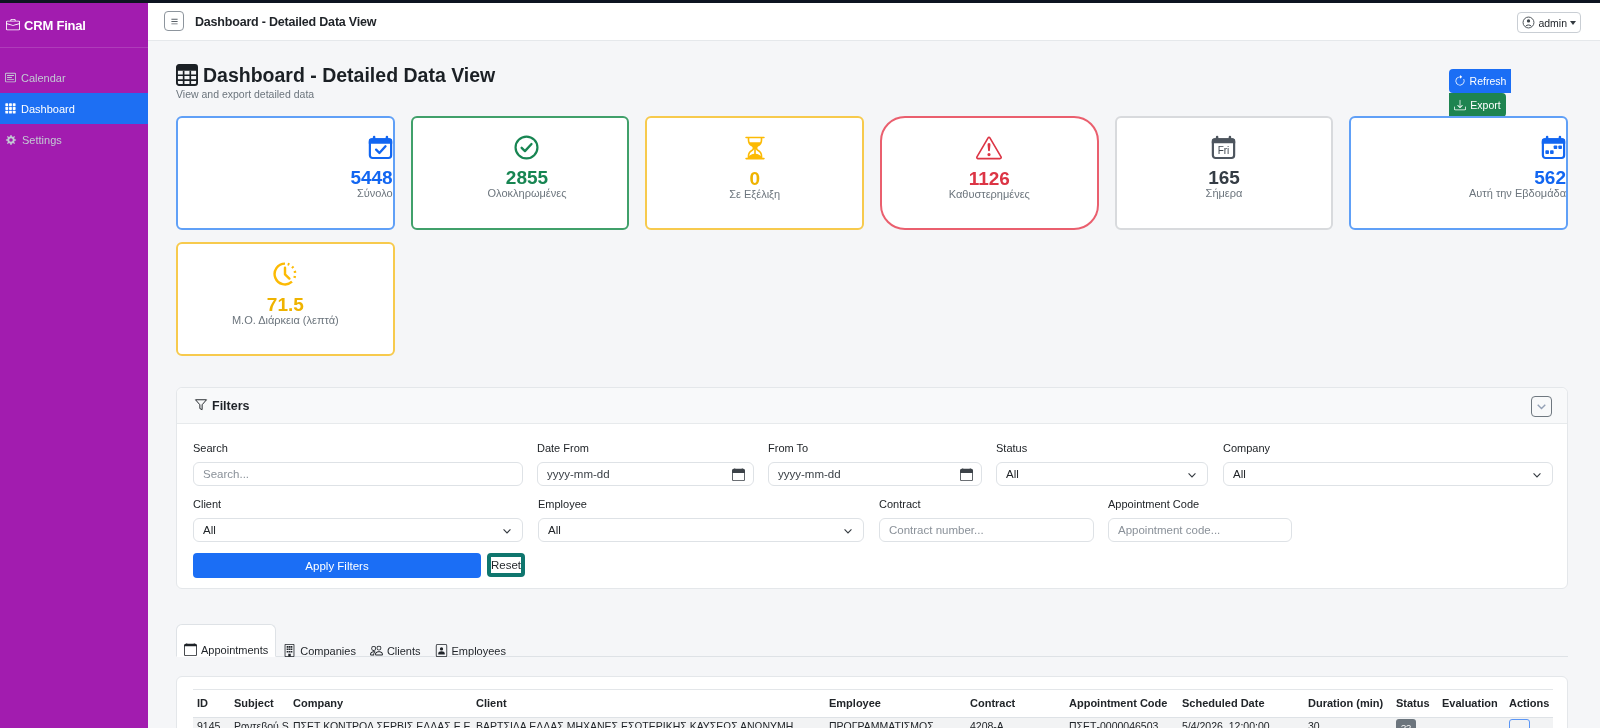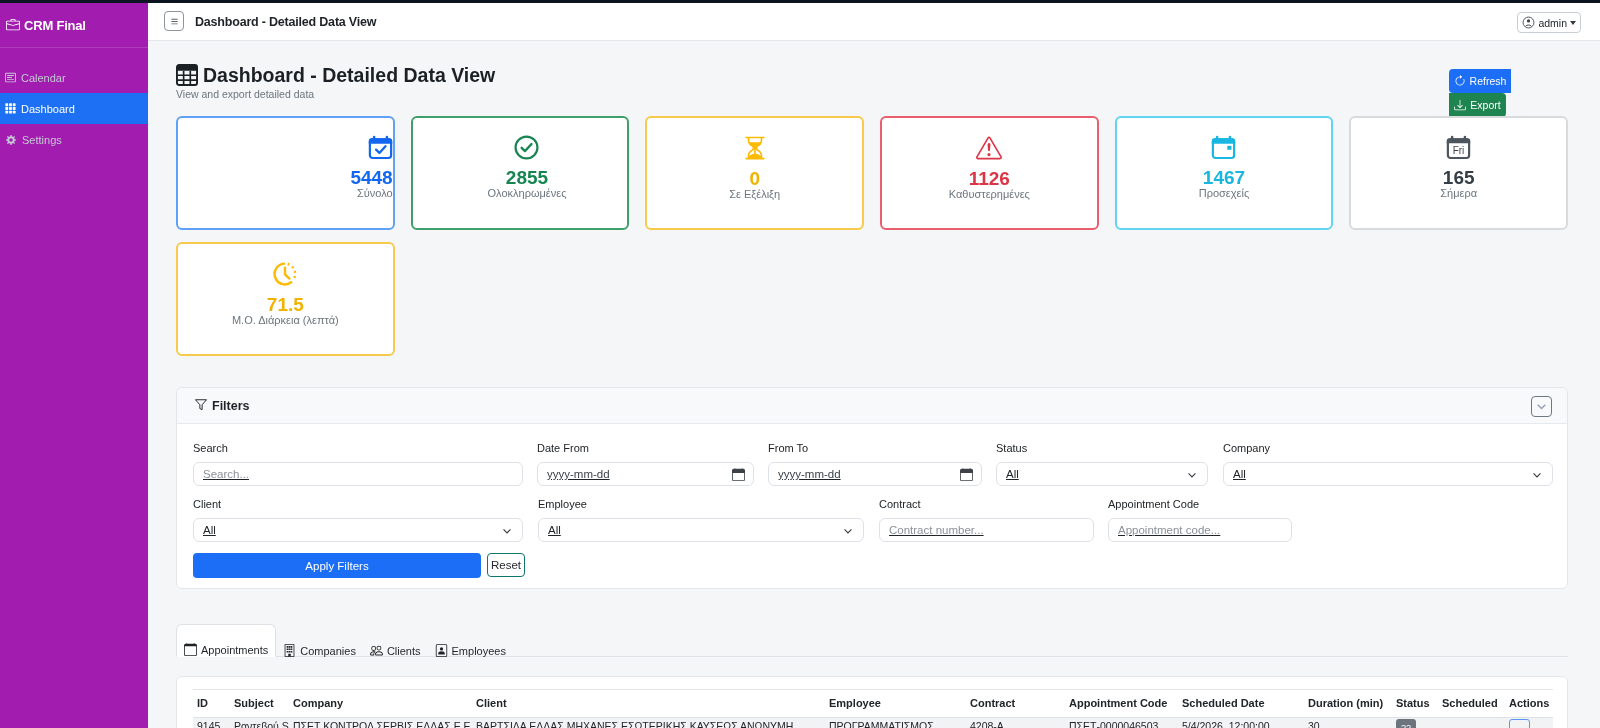--- a/index.html
+++ b/index.html
@@ -27,37 +27,37 @@
 .btnr { width:62px; height:24px; background:#1b6ef5; border-radius:4px 0 0 4px; color:#fff; font-size:10.5px; display:flex; align-items:center; justify-content:center; gap:4px; }
 .btne { width:57px; height:24px; background:#1e8450; border-radius:0 4px 4px 0; color:#fff; font-size:10.5px; display:flex; align-items:center; justify-content:center; gap:4px; }
 
 .cards { position:absolute; left:176px; top:116px; width:1392px; display:grid; grid-template-columns:repeat(6,1fr); column-gap:16px; row-gap:12px; }
 .cs { background:#fff; border-radius:6px; height:114px; border:2px solid #ccc; text-align:center; padding-top:17px; }
 .cs .num { font-size:19px; font-weight:700; margin-top:4px; line-height:1.05; }
 .cs .lbl { font-size:11px; color:#6c757d; margin-top:-1px; }
 .cb { border-color:#60a0f7;text-align:right; } .cb .num { color:#1266f1; }
 .cg { border-color:#40a06a;padding-left:14px; } .cg .num { color:#178552; }
 .cy { border-color:#f7ca4d; } .cy .num { color:#efb300; }
-.cr { border-color:#ea5f6e; } .cr .num { color:#dc3545; }
+.cr { border-color:#ea5f6e;border-radius:25px; } .cr .num { color:#dc3545; }
 .ci { border-color:#60d4f2; } .ci .num { color:#18b6e0; }
 .cd { border-color:#d8dadd; } .cd .num { color:#353d45; }
 
 .filters { position:absolute; left:176px; top:387px; width:1392px; height:202px; background:#fff; border:1px solid #e4e7ea; border-radius:6px; }
 .fhead { height:36px; background:#f8f9fa; border-bottom:1px solid #e7eaec; border-radius:6px 6px 0 0; position:relative; }
 .fhead .ft { position:absolute; left:35px; top:11px; font-size:12.5px; font-weight:700; color:#1f2328; }
 .fcol { position:absolute; right:15px; top:8px; width:21px; height:21px; border:1px solid #6f7880; border-radius:4px; display:flex; align-items:center; justify-content:center; }
 .fg { position:absolute; }
 .fg label { display:block; font-size:11px; color:#212529; }
-.ctl { position:absolute; height:24px; border:1px solid #dee2e6; border-radius:6px; background:#fff; font-size:11.5px; display:flex; align-items:center; padding:0 9px; color:#212529;text-decoration:underline; }
+.ctl { position:absolute; height:24px; border:1px solid #dee2e6; border-radius:6px; background:#fff; font-size:11.5px; display:flex; align-items:center; padding:0 9px; color:#212529; }
 .ph { color:#8a9199; }
 .dt { color:#3c4248; }
 .ctl .chev { position:absolute; right:10px; top:7px; }
 .ctl .dico { position:absolute; right:8px; top:5px; }
 .applyb { position:absolute; left:16px; top:165px; width:288px; height:25px; background:#1b6ef5; border-radius:4px; color:#fff; font-size:11.5px; display:flex; align-items:center; justify-content:center; }
-.resetb { position:absolute; left:310px; top:165px; width:38px; height:24px; border:1px solid #0f766e; border-radius:4px; font-size:11.5px; color:#24282d; display:flex; align-items:center; justify-content:center; background:#fff; }
+.resetb { position:absolute; left:310px; top:165px; width:38px; height:24px; border:4px solid #0f766e; border-radius:4px; font-size:11.5px; color:#24282d; display:flex; align-items:center; justify-content:center; background:#fff; }
 
 .tabs { position:absolute; left:176px; top:623px; width:1392px; height:34px; display:flex; align-items:flex-end; }
 .tabs:after { content:""; position:absolute; left:0; bottom:0; width:1392px; height:1px; background:#dee2e6; }
 .tab { height:33px; display:flex; align-items:flex-end; gap:4px; font-size:11px; color:#1f2328; padding:0 7px; position:relative; z-index:2; }
 .tab.active { background:#fff; border:1px solid #dee2e6; border-bottom:1px solid #fff; border-radius:6px 6px 0 0; }
 
 .tcard { position:absolute; left:176px; top:676px; width:1392px; height:60px; background:#fff; border:1px solid #e4e7ea; border-radius:6px 6px 0 0; overflow:hidden; }
 table { position:absolute; left:16px; top:12px; width:1360px; border-collapse:collapse; table-layout:fixed; font-size:11px; }
 th { text-align:left; font-weight:700; color:#212529; padding:7px 4px 8px 4px; border-top:1px solid #e3e6e9; border-bottom:1px solid #dee2e6; white-space:nowrap; overflow:hidden; }
 td { padding:2px 4px 10px 4px; color:#212529; background:#f2f3f4; white-space:nowrap; overflow:hidden; font-size:10.5px; vertical-align:top; line-height:13px; }
@@ -182,45 +182,48 @@
     <div class="lbl">Σε Εξέλιξη</div>
   </div>
   <div class="cs cr">
     <svg width="26" height="26" viewBox="0 0 16 16" fill="#dc3545">
         <path d="M7.938 2.016A.13.13 0 0 1 8.002 2a.13.13 0 0 1 .063.016.146.146 0 0 1 .054.057l6.857 11.667c.036.06.035.124.002.183a.163.163 0 0 1-.054.06.116.116 0 0 1-.066.017H1.146a.115.115 0 0 1-.066-.017.163.163 0 0 1-.054-.06.176.176 0 0 1 .002-.183L7.884 2.073a.147.147 0 0 1 .054-.057zm1.044-.45a1.13 1.13 0 0 0-1.96 0L.165 13.233c-.457.778.091 1.767.98 1.767h13.713c.889 0 1.438-.99.98-1.767L8.982 1.566z"></path>
         <path d="M7.002 12a1 1 0 1 1 2 0 1 1 0 0 1-2 0zM7.1 5.995a.905.905 0 1 1 1.8 0l-.35 3.507a.552.552 0 0 1-1.1 0L7.1 5.995z"></path>
       </svg>
     <div class="num">1126</div>
     <div class="lbl">Καθυστερημένες</div>
   </div>
-  <div class="cs ci">
-    <svg width="25" height="25" viewBox="0 0 16 16">
-        <g fill="#18b6e0">
-          <rect x="3.1" y="0.5" width="1.6" height="2.6" rx="0.8"></rect>
-          <rect x="11.3" y="0.5" width="1.6" height="2.6" rx="0.8"></rect>
-          <path d="M2.2 2h11.6a1.7 1.7 0 0 1 1.7 1.7V5.6H0.5V3.7A1.7 1.7 0 0 1 2.2 2z"></path>
-          <rect x="10.4" y="6.8" width="2.7" height="2.7" rx="0.6"></rect>
-        </g>
-        <rect x="1.2" y="2.7" width="13.6" height="12" rx="1.7" fill="none" stroke="#18b6e0" stroke-width="1.4"></rect>
-      </svg>
-    <div class="num">1467</div>
-    <div class="lbl">Προσεχείς</div>
-  </div>
   <div class="cs cd">
     <svg width="25" height="25" viewBox="0 0 16 16">
         <g fill="#4d555e">
           <rect x="3.1" y="0.5" width="1.6" height="2.6" rx="0.8"></rect>
           <rect x="11.3" y="0.5" width="1.6" height="2.6" rx="0.8"></rect>
           <path d="M2.2 2h11.6a1.7 1.7 0 0 1 1.7 1.7V5.2H0.5V3.7A1.7 1.7 0 0 1 2.2 2z"></path>
         </g>
         <rect x="1.2" y="2.7" width="13.6" height="12" rx="1.7" fill="none" stroke="#4d555e" stroke-width="1.4"></rect>
         <text x="8" y="12" text-anchor="middle" font-size="6.4" fill="#3f474f" font-family="Liberation Sans">Fri</text>
       </svg>
     <div class="num">165</div>
     <div class="lbl">Σήμερα</div>
+  </div>
+  <div class="cs cb">
+    <svg width="25" height="25" viewBox="0 0 16 16">
+        <g fill="#1266f1">
+          <rect x="3.1" y="0.5" width="1.6" height="2.6" rx="0.8"></rect>
+          <rect x="11.3" y="0.5" width="1.6" height="2.6" rx="0.8"></rect>
+          <path d="M2.2 2h11.6a1.7 1.7 0 0 1 1.7 1.7V5.6H0.5V3.7A1.7 1.7 0 0 1 2.2 2z"></path>
+          <rect x="8.1" y="6.7" width="2.3" height="2.3" rx="0.5"></rect>
+          <rect x="11.1" y="6.7" width="2.3" height="2.3" rx="0.5"></rect>
+          <rect x="2.8" y="9.8" width="2.3" height="2.3" rx="0.5"></rect>
+          <rect x="5.8" y="9.8" width="2.3" height="2.3" rx="0.5"></rect>
+        </g>
+        <rect x="1.2" y="2.7" width="13.6" height="12" rx="1.7" fill="none" stroke="#1266f1" stroke-width="1.4"></rect>
+      </svg>
+    <div class="num">562</div>
+    <div class="lbl">Αυτή την Εβδομάδα</div>
   </div>
   <div class="cs cy">
     <svg width="26" height="26" viewBox="0 0 16 16" fill="none" stroke="#fcba04">
         <path stroke-width="1.5" d="M8 1.6A6.4 6.4 0 1 0 12.3 12.75"></path>
         <path stroke-width="1.5" stroke-dasharray="1.15 2.0" d="M9.65 1.82A6.4 6.4 0 0 1 13.6 10.8"></path>
         <path stroke-width="1.5" stroke-linecap="round" stroke-linejoin="round" d="M8 4.2V8.2l2.7 2.6"></path>
       </svg>
     <div class="num">71.5</div>
     <div class="lbl">Μ.Ο. Διάρκεια (λεπτά)</div>
   </div>
@@ -366,21 +369,21 @@
       <th>ID</th>
           <th>Subject</th>
           <th>Company</th>
           <th>Client</th>
           <th>Employee</th>
           <th>Contract</th>
           <th>Appointment Code</th>
           <th>Scheduled Date</th>
           <th>Duration (min)</th>
           <th>Status</th>
-          <th>Scheduled</th>
+          <th>Evaluation</th>
           <th>Actions</th>
     </tr>
     <tr>
       <td>9145</td>
           <td>Ραντεβού Service</td>
           <td>ΠΣΕΤ ΚΟΝΤΡΟΛ ΣΕΡΒΙΣ ΕΛΛΑΣ Ε.Ε.</td>
           <td>ΒΑΡΤΣΙΛΑ ΕΛΛΑΣ ΜΗΧΑΝΕΣ ΕΣΩΤΕΡΙΚΗΣ ΚΑΥΣΕΩΣ ΑΝΩΝΥΜΗ</td>
           <td>ΠΡΟΓΡΑΜΜΑΤΙΣΜΟΣ</td>
           <td>4208-A</td>
           <td>ΠΣΕΤ-0000046503</td>

